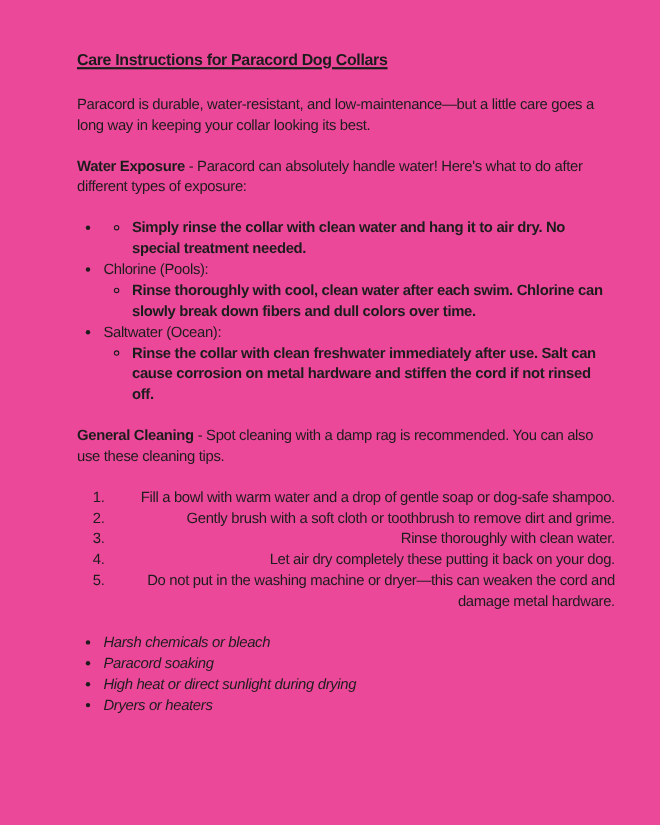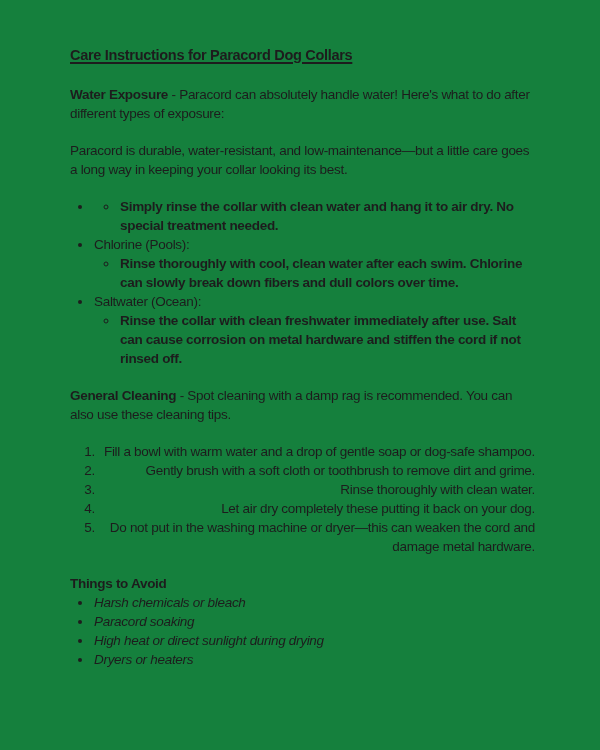--- a/index.html
+++ b/index.html
@@ -5,27 +5,27 @@
   * { box-sizing: border-box; margin: 0; padding: 0; }
   html, body {
     width: 600px;
     height: 750px;
     background: #ffffff;
     overflow: hidden;
   }
   .doc {
     width: 600px;
     height: 750px;
-    padding: 46px 65px 40px 70px;
+    padding: 46px 41px 40px 70px;
     font-family: "Liberation Sans", sans-serif;
     font-size: 13.5px;
     letter-spacing: -0.3px;
     line-height: 19px;
     color: #1d1c1d;
-    background: #15803d;
+    background: #ec4899;
   }
   .doc-title {
     font-size: 14.5px;
     font-weight: 700;
     text-decoration: underline;
     text-decoration-thickness: 1.5px;
     text-underline-offset: 2px;
     margin-bottom: 20px;
     line-height: 19px;
   }
@@ -76,23 +76,23 @@
   }
   ul.avoid > li { padding-left: 1px; }
 </style>
 </head>
 <body>
 
 <div class="doc">
 
   <h1 class="doc-title">Care Instructions for Paracord Dog Collars</h1>
 
+  <p class="block">Paracord is durable, water-resistant, and low-maintenance—but a little care goes a long way in keeping your collar looking its best.</p>
+
   <p class="block"><span class="bold">Water Exposure</span><span> - Paracord can absolutely handle water! Here's what to do after different types of exposure:</span></p>
-
-  <p class="block">Paracord is durable, water-resistant, and low-maintenance—but a little care goes a long way in keeping your collar looking its best.</p>
 
   <ul class="bullets">
     <li>
       <ul class="subbullets">
         <li>Simply rinse the collar with clean water and hang it to air dry. No special treatment needed.</li>
       </ul>
     </li>
     <li>
       <span>Chlorine (Pools):</span>
       <ul class="subbullets">
@@ -110,21 +110,20 @@
   <p class="block"><span class="bold">General Cleaning</span><span> - Spot cleaning with a damp rag is recommended. You can also use these cleaning tips.</span></p>
 
   <ol class="steps">
     <li>Fill a bowl with warm water and a drop of gentle soap or dog-safe shampoo.</li>
     <li>Gently brush with a soft cloth or toothbrush to remove dirt and grime.</li>
     <li>Rinse thoroughly with clean water.</li>
     <li>Let air dry completely these putting it back on your dog.</li>
     <li>Do not put in the washing machine or dryer—this can weaken the cord and damage metal hardware.</li>
   </ol>
 
-  <p class="avoid-heading">Things to Avoid</p>
 
   <ul class="avoid">
     <li>Harsh chemicals or bleach</li>
     <li>Paracord soaking</li>
     <li>High heat or direct sunlight during drying</li>
     <li>Dryers or heaters</li>
   </ul>
 
 </div>
 

